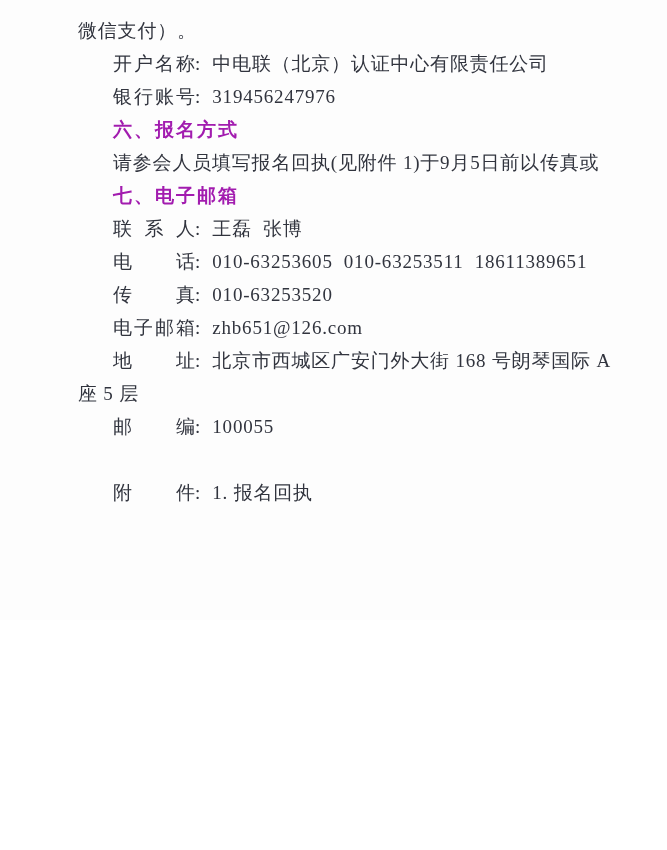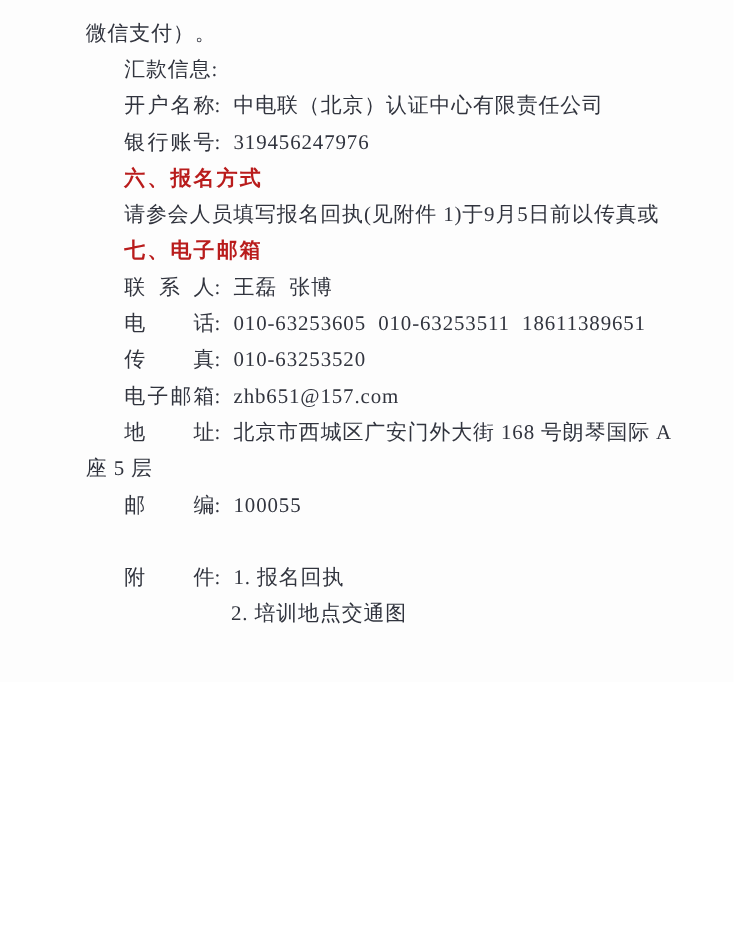--- a/index.html
+++ b/index.html
@@ -8,21 +8,21 @@
     width:667px;height:620px;
     background:#fdfdfd;
     overflow:hidden;
     font-family:"Liberation Serif","DejaVu Serif",serif;
     color:#31343e;
     font-size:19px;
   }
   .content{position:absolute;left:78px;top:14px;width:534px;}
   .line{height:33px;line-height:33px;}
   .indent{padding-left:35px;}
-  .heading{font-weight:bold;letter-spacing:2px;color:#b91c1c;}
+  .heading{font-weight:bold;letter-spacing:2px;color:#a21caf;}
   .lbl{
     display:inline-block;width:82px;
     text-align:justify;text-align-last:justify;
     -moz-text-align-last:justify;
     vertical-align:top;
   }
   .colon{display:inline-block;padding-right:12px;}
   .val{white-space:pre;letter-spacing:0.8px;}
   .plain{white-space:pre;letter-spacing:0.8px;}
   .attach-item{padding-left:132px;white-space:pre;letter-spacing:0.8px;}
@@ -44,50 +44,48 @@
 </style>
 </head>
 <body>
 
 <div class="page">
 
   <div class="content">
 
     <div class="line plain">微信支付）。</div>
 
-    <div class="line indent"><span class="plain">汇款信息</span><span class="colon">:</span></div>
 
     <div class="line indent"><span class="lbl">开户名称</span><span class="colon">:</span><span class="val">中电联（北京）认证中心有限责任公司</span></div>
 
 
     <div class="line indent"><span class="lbl">银行账号</span><span class="colon">:</span><span class="val">319456247976</span></div>
 
     <div class="line indent heading">六、报名方式</div>
 
     <div class="line indent plain">请参会人员填写报名回执(见附件 1)于9月5日前以传真或</div>
 
     <div class="line indent heading">七、电子邮箱</div>
 
     <div class="line indent"><span class="lbl">联系人</span><span class="colon">:</span><span class="val">王磊  张博</span></div>
 
     <div class="line indent"><span class="lbl">电话</span><span class="colon">:</span><span class="val">010-63253605  010-63253511  18611389651</span></div>
 
     <div class="line indent"><span class="lbl">传真</span><span class="colon">:</span><span class="val">010-63253520</span></div>
 
-    <div class="line indent"><span class="lbl">电子邮箱</span><span class="colon">:</span><span class="val">zhb651@157.com</span></div>
+    <div class="line indent"><span class="lbl">电子邮箱</span><span class="colon">:</span><span class="val">zhb651@126.com</span></div>
 
     <div class="line indent"><span class="lbl">地址</span><span class="colon">:</span><span class="val">北京市西城区广安门外大街 168 号朗琴国际 A</span></div>
     <div class="line plain">座 5 层</div>
 
     <div class="line indent"><span class="lbl">邮编</span><span class="colon">:</span><span class="val">100055</span></div>
 
     <div class="spacer"></div>
 
     <div class="line indent"><span class="lbl">附件</span><span class="colon">:</span><span class="val">1. 报名回执</span></div>
-    <div class="line attach-item">2. 培训地点交通图</div>
 
   </div>
 
   <div class="sig-company">中电联（北京）认证中心有限责任公司</div>
   <div class="sig-date">2017 年 8 月 9 日</div>
 
   <div class="seal">
     <svg viewBox="-86 -86 172 172" xmlns="http://www.w3.org/2000/svg">
       <circle class="seal-ring" cx="0" cy="0" r="70"></circle>
       <path id="sealArc" d="M -43.1 32.5 A 54 54 0 1 1 43.1 32.5" fill="none"></path>

